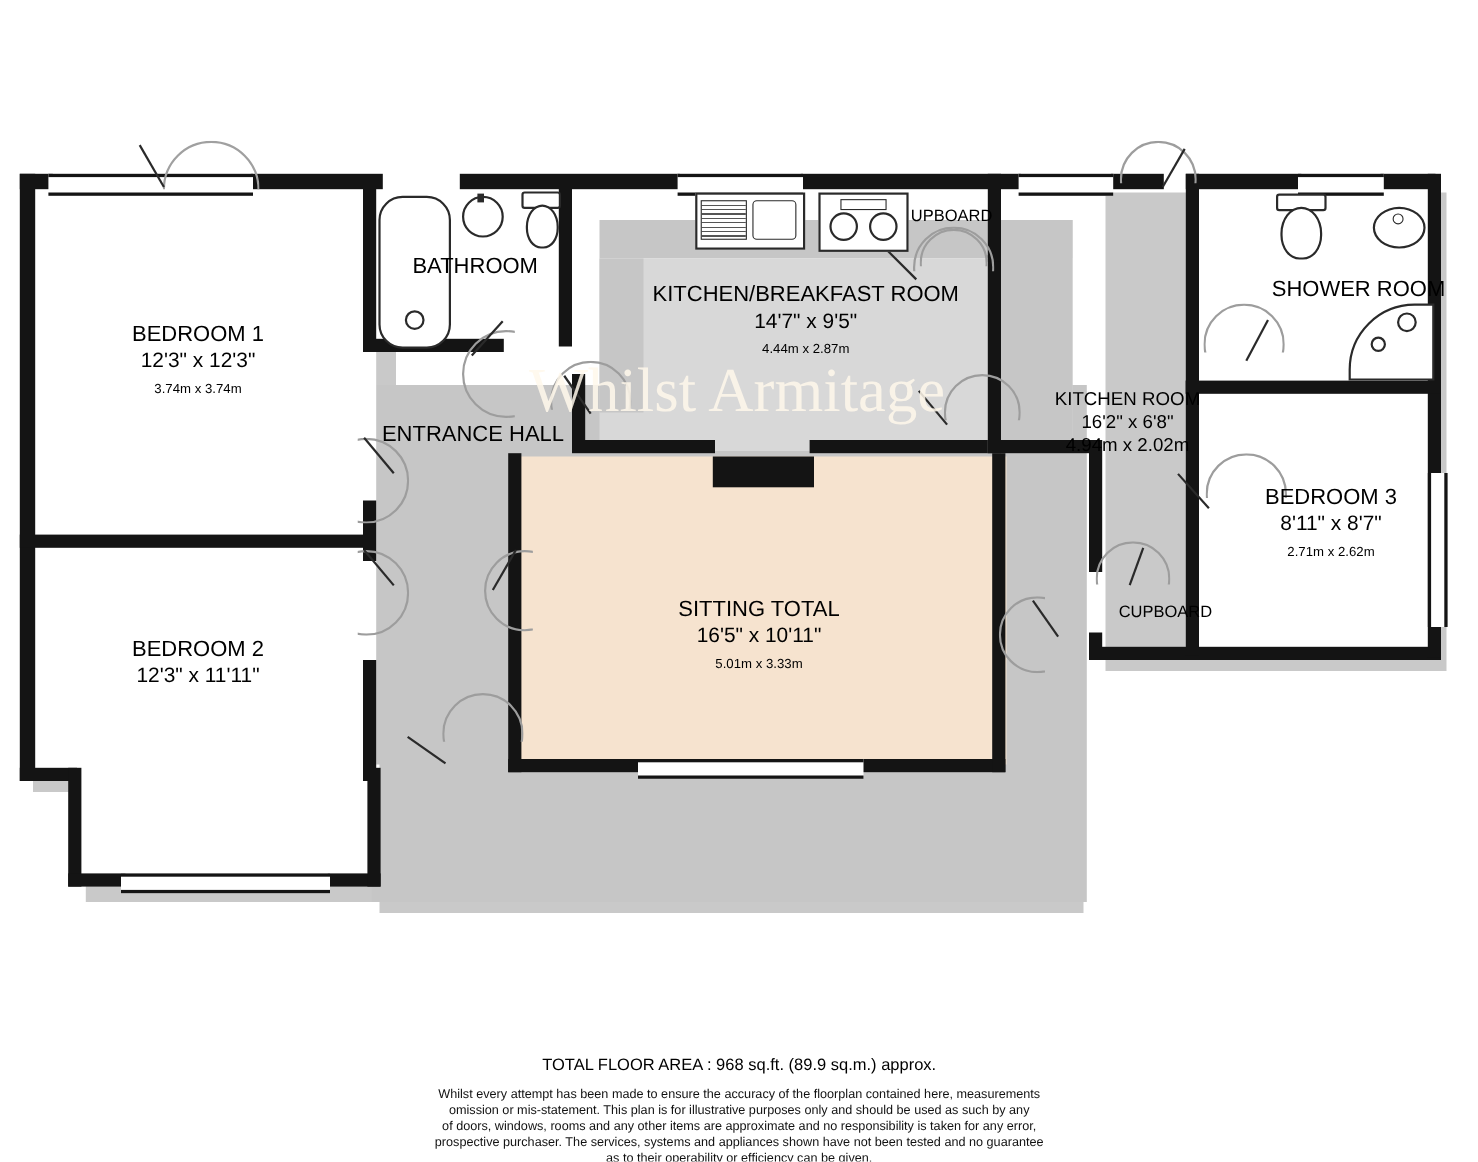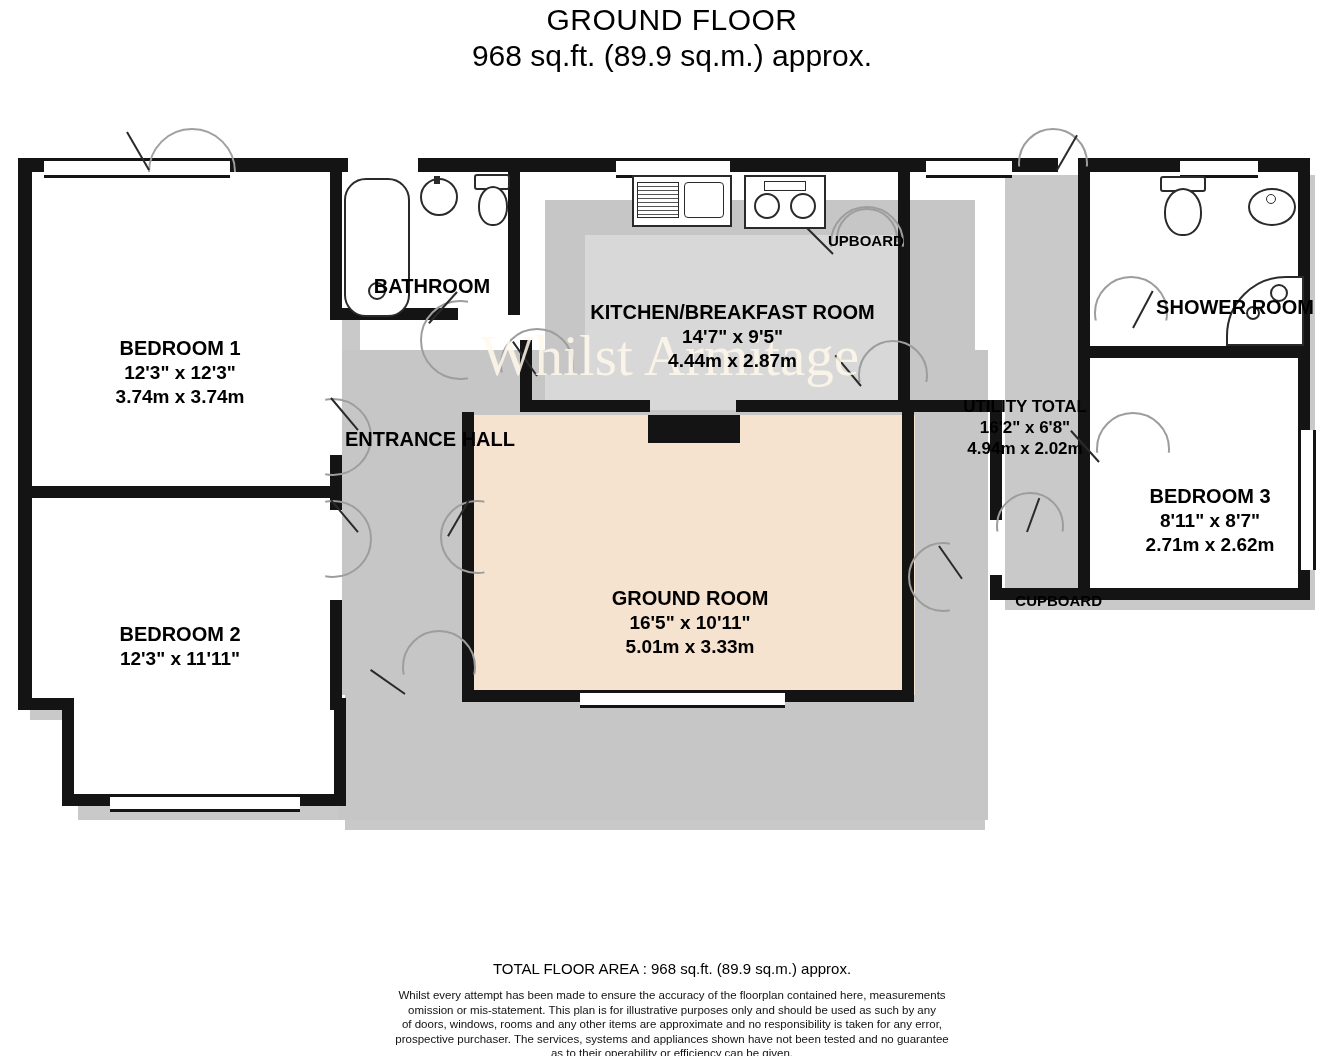--- a/index.html
+++ b/index.html
@@ -128,28 +128,27 @@
   .door-leaf {
     position: absolute;
     background: #2a2a2a;
     z-index: 6;
   }
 
   
   .label {
     position: absolute;
     text-align: center;
-    font-weight: bold;
+    font-weight: normal;
     z-index: 8;
     white-space: nowrap;
-    margin-top: 44px;
   }
   .label .nm { font-size: 20px; line-height: 25px; }
   .label .d1 { font-size: 19px; line-height: 24px; }
-  .label .d2 { font-size: 19px; line-height: 24px; }
+  .label .d2 { font-size: 12px; line-height: 24px; }
   .label.small .nm { font-size: 17px; line-height: 21px; }
   .label.small .d1, .label.small .d2 { font-size: 17px; line-height: 21px; }
   .label.tiny .nm { font-size: 15px; line-height: 18px; }
 
   
   .fx { position: absolute; z-index: 7; }
   .bath {
     border: 2px solid #2a2a2a;
     border-radius: 22px;
     background: #ffffff;
@@ -202,24 +201,20 @@
     font-size: 11.5px;
     line-height: 14.5px;
     color: #111;
   }
 </style>
 </head>
 <body>
 
 <div class="stage">
 
-  <div class="title-block">
-    <div class="title-main">GROUND FLOOR</div>
-    <div class="title-sub">968 sq.ft. (89.9 sq.m.) approx.</div>
-  </div>
 
   <div class="floor">
 
     <div class="shadow" style="left:30px;top:175px;width:330px;height:545px;"></div>
     <div class="shadow" style="left:78px;top:700px;width:285px;height:120px;"></div>
     <div class="shadow" style="left:345px;top:360px;width:640px;height:470px;"></div>
     <div class="shadow" style="left:1005px;top:175px;width:310px;height:435px;"></div>
 
     <div class="grey-fill" style="left:338px;top:350px;width:650px;height:470px;"></div>
     <div class="grey-fill" style="left:545px;top:200px;width:430px;height:35px;"></div>
@@ -382,27 +377,27 @@
       <div class="nm">ENTRANCE HALL</div>
     </div>
 
     <div class="label" style="left:525px;top:256px;width:415px;">
       <div class="nm">KITCHEN/BREAKFAST ROOM</div>
       <div class="d1">14'7"  x 9'5"</div>
       <div class="d2">4.44m  x 2.87m</div>
     </div>
 
     <div class="label" style="left:540px;top:542px;width:300px;">
-      <div class="nm">GROUND ROOM</div>
+      <div class="nm">SITTING TOTAL</div>
       <div class="d1">16'5"  x 10'11"</div>
       <div class="d2">5.01m  x 3.33m</div>
     </div>
 
     <div class="label small" style="left:905px;top:352px;width:240px;">
-      <div class="nm">UTILITY TOTAL</div>
+      <div class="nm">KITCHEN ROOM</div>
       <div class="d1">16'2"  x 6'8"</div>
       <div class="d2">4.94m  x 2.02m</div>
     </div>
 
     <div class="label" style="left:1120px;top:251px;width:230px;">
       <div class="nm">SHOWER ROOM</div>
     </div>
 
     <div class="label" style="left:1095px;top:440px;width:230px;">
       <div class="nm">BEDROOM 3</div>

